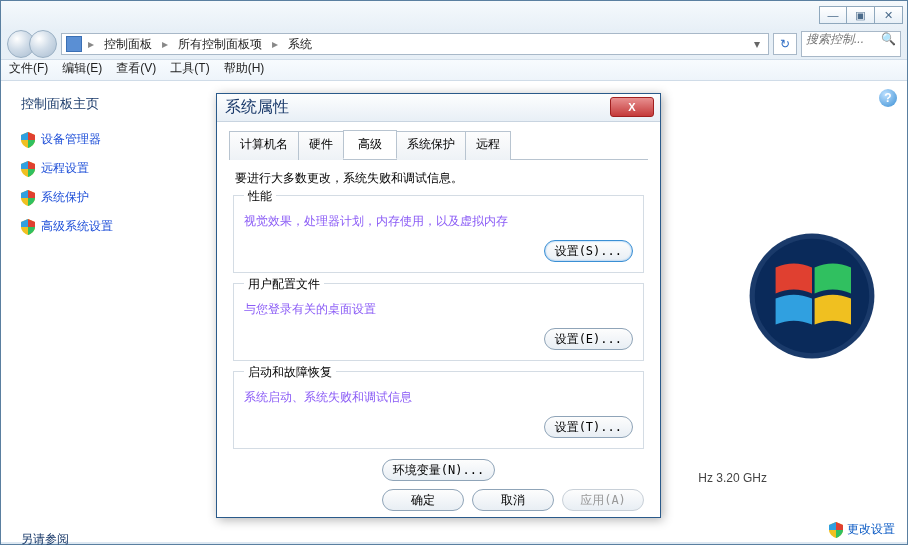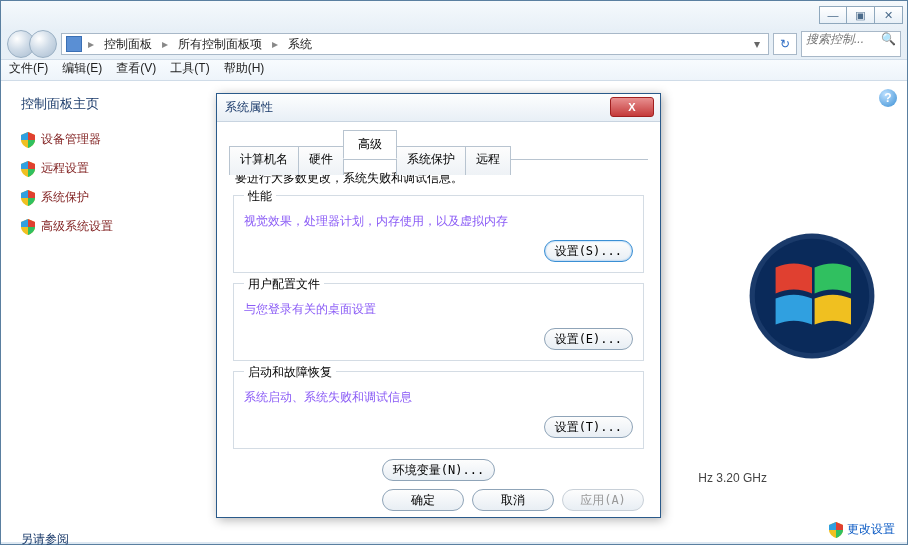--- a/index.html
+++ b/index.html
@@ -20,39 +20,39 @@
 .bc-drop{margin-left:auto;color:#666;padding:0 4px}
 .refresh-btn{width:24px;height:22px;border:1px solid #a8b8c8;background:#fff;display:flex;align-items:center;justify-content:center;color:#2a6ac4}
 .searchbox{width:100px;height:26px;background:#fff;border:1px solid #a8b8c8;display:flex;align-items:flex-start;padding:0 4px}
 .searchbox input{border:none;outline:none;flex:1;font-style:italic;color:#888;width:60px}
 .search-icon{color:#3a6fb4}
 .menubar{height:22px;background:linear-gradient(to bottom,#f8fbfe,#eef4fa);border-top:1px solid #d0dce8;border-bottom:1px solid #d0dce8;display:flex;align-items:flex-start;padding:0 8px;gap:14px}
 .menu-item{color:#222;cursor:pointer}
 .content{display:flex;height:calc(100% - 82px);background:#fff;position:relative}
 .sidebar{width:200px;padding:14px 10px 14px 20px;background:#fff}
 .sidebar-title{color:#1a3a6a;font-size:13px;margin-bottom:12px}
-.sidebar-link{display:flex;align-items:center;gap:6px;color:#7f1d1d;padding:6px 0;cursor:pointer}
+.sidebar-link{display:flex;align-items:center;gap:6px;color:#1d4ed8;padding:6px 0;cursor:pointer}
 .shield{width:14px;height:16px;display:inline-block}
 .shield svg{width:14px;height:16px}
 .sidebar-section{margin-top:290px}
 .sidebar-section-title{color:#1a3a6a;margin-bottom:8px}
 .main{flex:1;position:relative}
 .help-btn{position:absolute;top:8px;right:10px;width:18px;height:18px;border-radius:50%;background:radial-gradient(circle at 35% 30%,#bde0ff,#3a8fd4);color:#fff;display:flex;align-items:center;justify-content:center;font-weight:bold;cursor:pointer}
 .logo-area{position:absolute;right:30px;top:150px}
 .win-logo{width:130px;height:130px}
 .speedtext{position:absolute;right:140px;top:390px;color:#444}
 .footer-link{position:absolute;bottom:6px;right:12px;display:flex;align-items:center;gap:4px;color:#0a5ac4;cursor:pointer}
 
 .dialog{position:absolute;left:215px;top:92px;width:445px;height:425px;background:#fff;border:1px solid #2a5a8a;box-shadow:2px 2px 10px rgba(0,0,0,0.3)}
 .dlg-title{height:28px;background:linear-gradient(to bottom,#fdfefe,#e8eff6);display:flex;align-items:center;padding:0 8px;position:relative;border-bottom:1px solid #c8d4e0}
-.dlg-title-text{color:#1a3a6a;font-size:12px}
+.dlg-title-text{color:#1a3a6a;font-size:16px}
 .dlg-close{position:absolute;right:6px;top:3px;width:44px;height:20px;background:linear-gradient(to bottom,#e89090,#c43a3a);border:1px solid #a02020;border-radius:3px;color:#fff;display:flex;align-items:center;justify-content:center;font-weight:bold;cursor:pointer;font-size:11px}
 .dlg-body{padding:8px 12px 10px 12px}
 .tabstrip{display:flex;border-bottom:1px solid #b8c4d0;margin-bottom:10px}
-.tab{padding:4px 10px;border:1px solid #b8c4d0;border-bottom:none;background:linear-gradient(to bottom,#fdfdfd,#eef2f6);margin-right:-1px;cursor:pointer;position:relative;top:16px}
+.tab{padding:4px 10px;border:1px solid #b8c4d0;border-bottom:none;background:linear-gradient(to bottom,#fdfdfd,#eef2f6);margin-right:-1px;cursor:pointer;position:relative;top:1px}
 .tab.active{background:#fff;border-bottom:1px solid #fff;padding:5px 14px;top:0;z-index:2}
 .dlg-desc{margin:4px 6px 8px 6px}
 .grp{border:1px solid #d4dce4;margin:0 4px 10px 4px;padding:0 10px 10px 10px;position:relative}
 .grp-title{position:relative;top:-8px;background:#fff;display:inline-block;padding:0 4px}
 .grp-desc{margin:0 0 10px 0;color:#8b5cf6}
 .grp-btnrow{display:flex;justify-content:flex-end}
 .winbtn{min-width:82px;height:22px;padding:0 10px;background:linear-gradient(to bottom,#fdfdfd,#e8eef4);border:1px solid #8fa4b8;border-radius:11px;cursor:pointer;font-family:SimSun,monospace;font-size:12px}
 .winbtn.default{border:1px solid #3a8fd4;box-shadow:0 0 2px #6ab0f0 inset}
 .winbtn.disabled{color:#999;border-color:#c8d0d8}
 .env-row{display:flex;justify-content:center;margin:0 4px 8px 4px}

